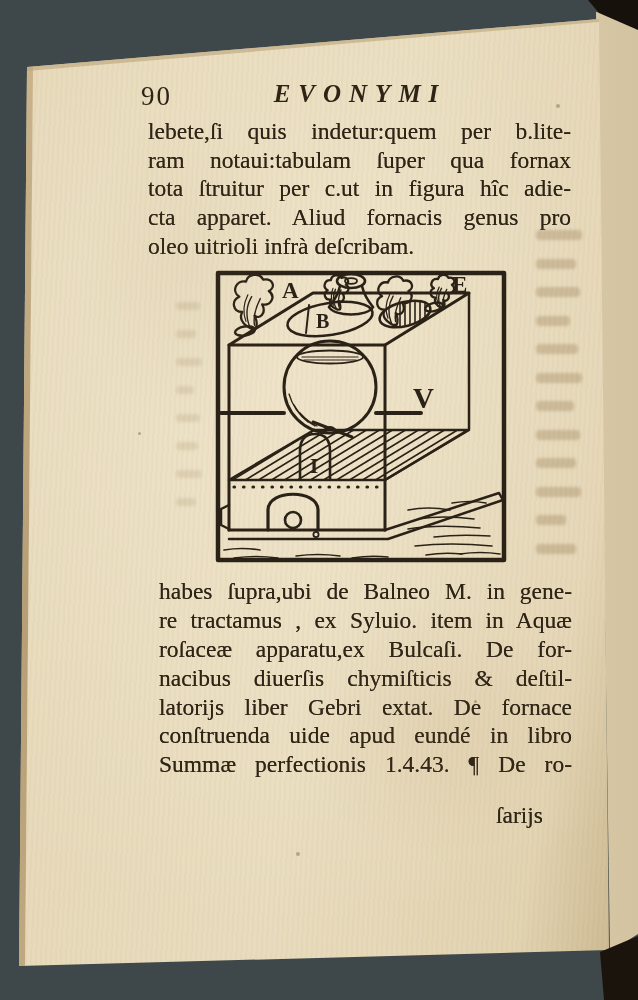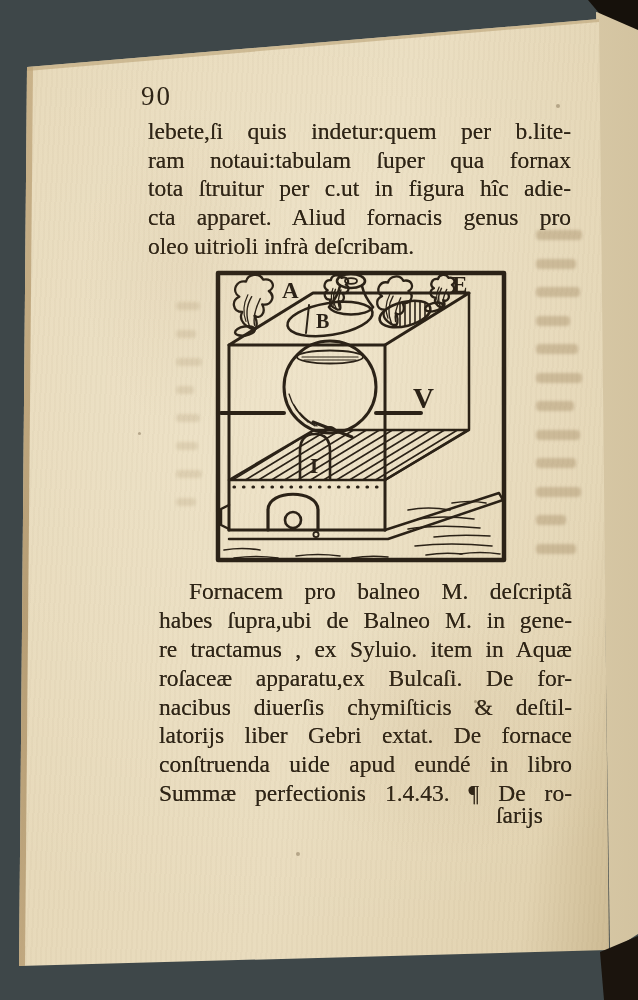--- a/index.html
+++ b/index.html
@@ -112,20 +112,21 @@
 </head>
 <body>
 
 <div class="scene">
 
   <div class="edge-strip"></div>
 
   <div class="paper ink">
 
     <span class="pagenum">90</span>
+    <span class="runtitle">EVONYMI</span>
 
     <div class="para para1">
       <div class="tline fit" style="word-spacing: 18.6289px;"><span style="white-space: pre;">lebete,ſi quis indetur:quem per b.lite-</span></div>
       <div class="tline fit" style="word-spacing: 19.6094px;"><span style="white-space: pre;">ram notaui:tabulam ſuper qua fornax</span></div>
       <div class="tline fit" style="word-spacing: 9.52902px;"><span style="white-space: pre;">tota ſtruitur per c.ut in figura hîc adie-</span></div>
       <div class="tline fit" style="word-spacing: 15.4281px;"><span style="white-space: pre;">cta apparet. Aliud fornacis genus pro</span></div>
       <div class="tline">oleo uitrioli infrà deſcribam.</div>
     </div>
 
     <svg class="woodcut" viewBox="0 0 298 299" xmlns="http://www.w3.org/2000/svg">
@@ -240,21 +241,20 @@
       </g>
 
       <text x="70" y="31" font-size="23">A</text>
       <text x="104" y="61" font-size="20">B</text>
       <text x="240" y="25" font-size="23">E</text>
       <text x="201" y="141" font-size="29">V</text>
       <text x="98" y="206" font-size="21">I</text>
     </svg>
 
     <div class="para para2">
-      <div class="tline fit indent" style="word-spacing: 15.6484px;"><span style="white-space: pre;">Fornacem pro balneo M. deſcriptã</span></div>
       <div class="tline fit" style="word-spacing: 9.01042px;"><span style="white-space: pre;">habes ſupra,ubi de Balneo M. in gene-</span></div>
       <div class="tline fit" style="word-spacing: 7.4375px;"><span style="white-space: pre;">re tractamus , ex Syluio. item in Aquæ</span></div>
       <div class="tline fit" style="word-spacing: 17.8906px;"><span style="white-space: pre;">roſaceæ apparatu,ex Bulcaſi. De for-</span></div>
       <div class="tline fit" style="word-spacing: 17.0977px;"><span style="white-space: pre;">nacibus diuerſis chymiſticis &amp; deſtil-</span></div>
       <div class="tline fit" style="word-spacing: 14.4781px;"><span style="white-space: pre;">latorijs liber Gebri extat. De fornace</span></div>
       <div class="tline fit" style="word-spacing: 13.5563px;"><span style="white-space: pre;">conſtruenda uide apud eundé in libro</span></div>
       <div class="tline fit" style="word-spacing: 13.1125px;"><span style="white-space: pre;">Summæ perfectionis 1.4.43. ¶ De ro-</span></div>
     </div>
 
     <div class="catchword">ſarijs</div>

